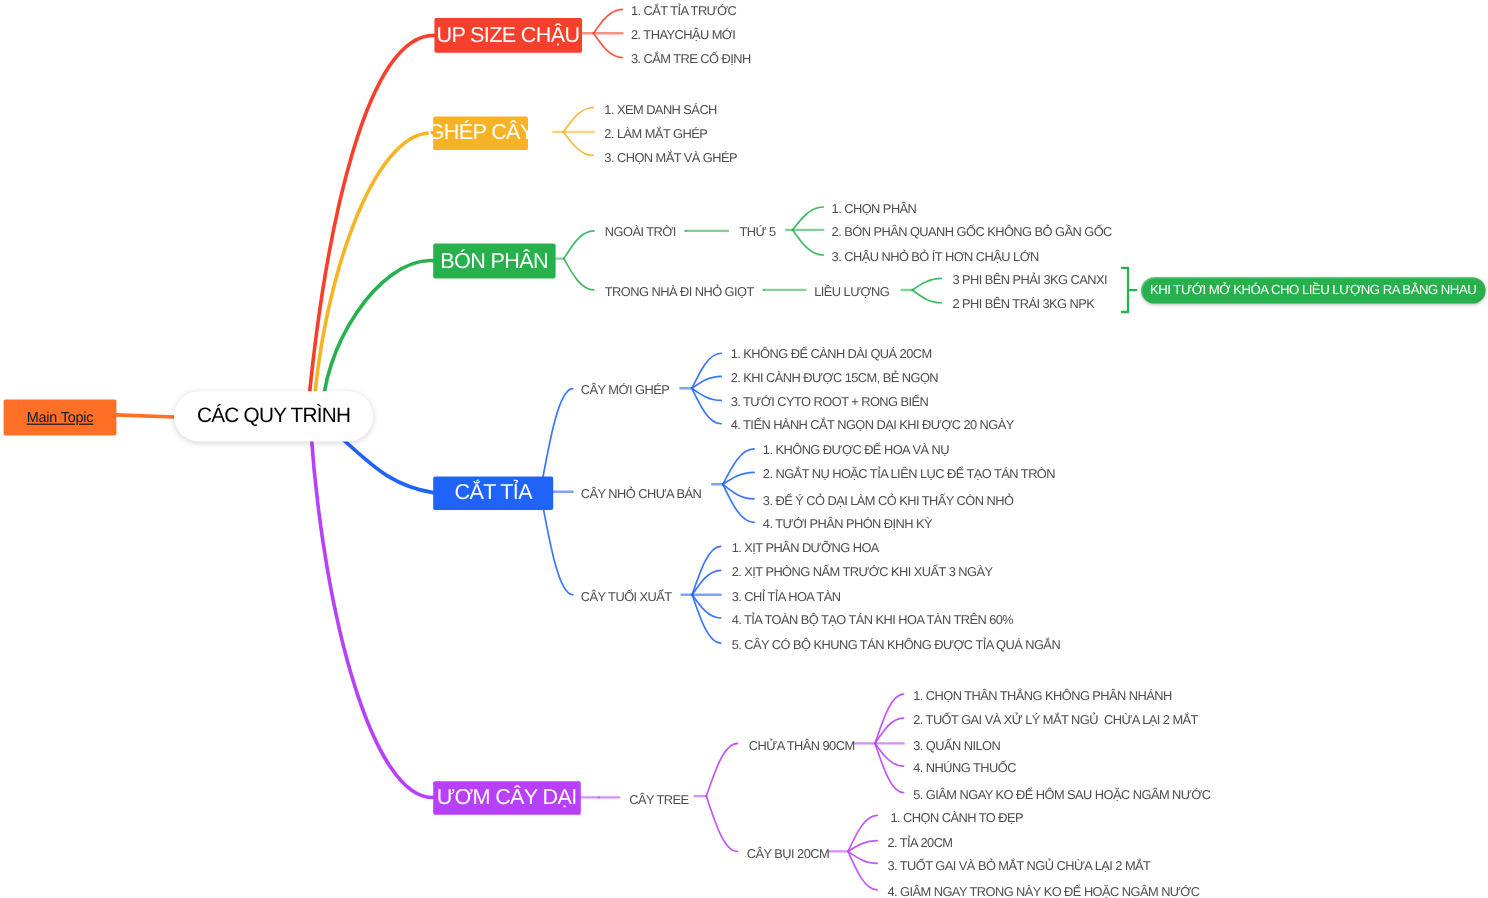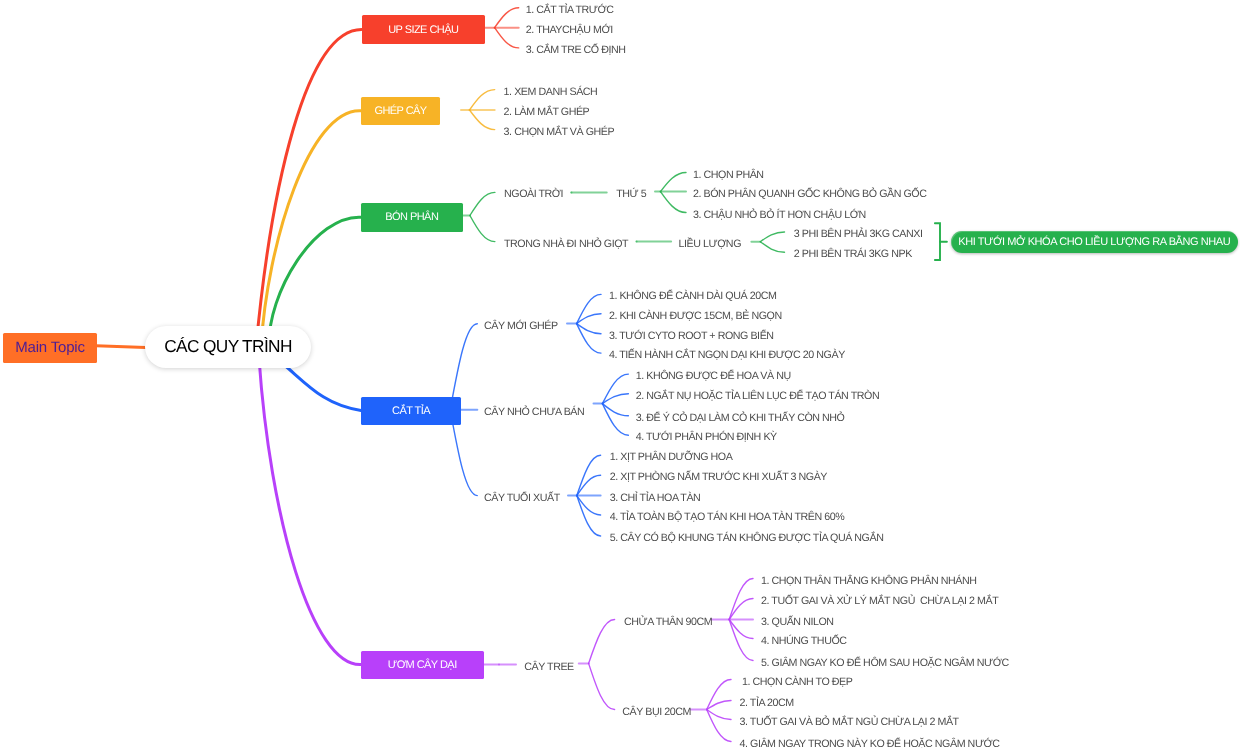--- a/index.html
+++ b/index.html
@@ -5,28 +5,28 @@
 <style>
   html,body{margin:0;padding:0;}
   body{width:1240px;height:748px;background:#ffffff;overflow:hidden;
        font-family:"Liberation Sans",sans-serif;color:#4d4d4d;
        -webkit-font-smoothing:antialiased;text-rendering:geometricPrecision;}
   #root{position:relative;width:1240px;height:748px;background:#fff;
        transform:translateZ(0);}
   svg#links{position:absolute;left:0;top:0;}
   .mbox{position:absolute;box-sizing:border-box;border-radius:1.5px;color:#fff;
         display:flex;align-items:center;justify-content:center;white-space:nowrap;
-        font-size:11px;letter-spacing:-0.55px;}
+        font-size:18px;letter-spacing:-0.55px;}
   .central{position:absolute;box-sizing:border-box;background:#fff;border-radius:21px;
         display:flex;align-items:center;justify-content:center;white-space:nowrap;
         font-size:17.3px;color:#000000;letter-spacing:-0.62px;
         box-shadow:0 1px 5px rgba(0,0,0,.18);}
-  .maintopic{position:absolute;box-sizing:border-box;border-radius:1.5px;color:#4c1d95;
+  .maintopic{position:absolute;box-sizing:border-box;border-radius:1.5px;color:#0f172a;
         display:flex;align-items:center;justify-content:center;white-space:nowrap;
-        font-size:15px;letter-spacing:-0.18px;}
+        font-size:12px;letter-spacing:-0.18px;text-decoration:underline;}
   .lab{position:absolute;white-space:pre;font-size:10.7px;color:#4d4d4d;
         line-height:1;letter-spacing:-0.45px;transform:translateY(-50%);}
   .callout{position:absolute;box-sizing:border-box;border-radius:11px;color:#fff;
         display:flex;align-items:center;justify-content:center;white-space:nowrap;
         font-size:11px;letter-spacing:-0.43px;
         box-shadow:0 1px 3px rgba(0,0,0,.28), inset 1px 1px 0 rgba(255,255,255,.22);}
 </style>
 </head>
 <body>
 

